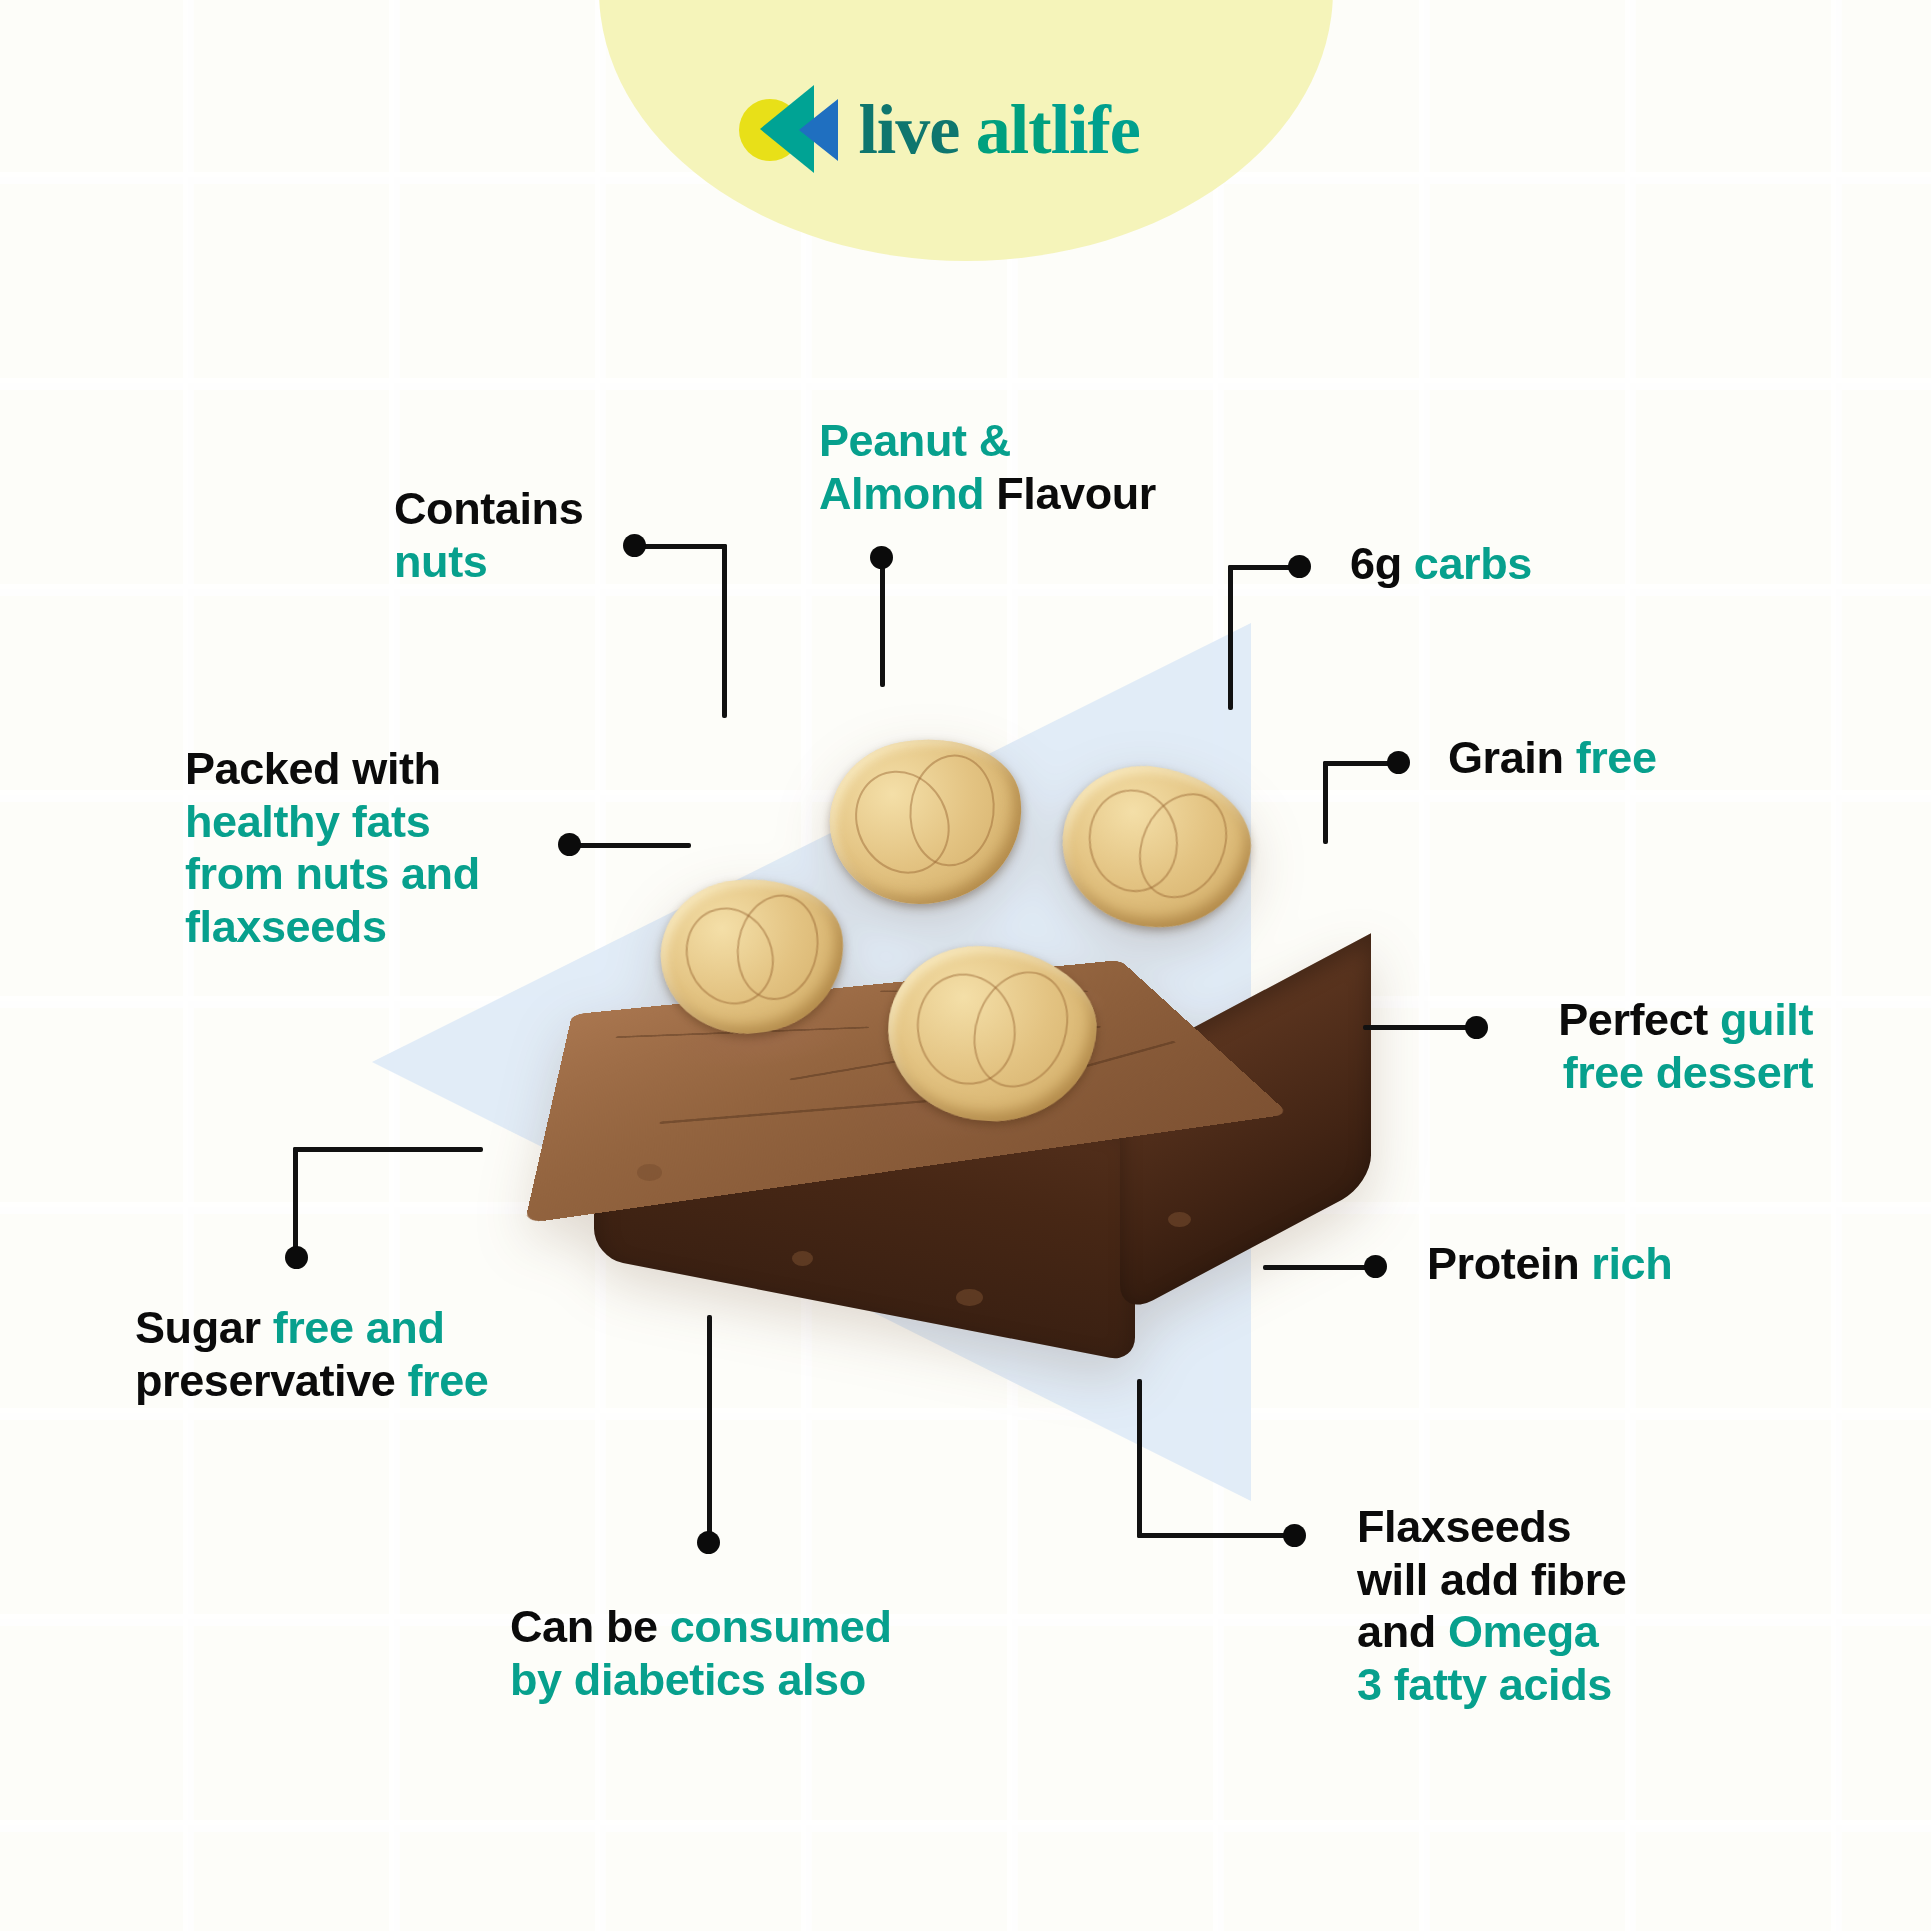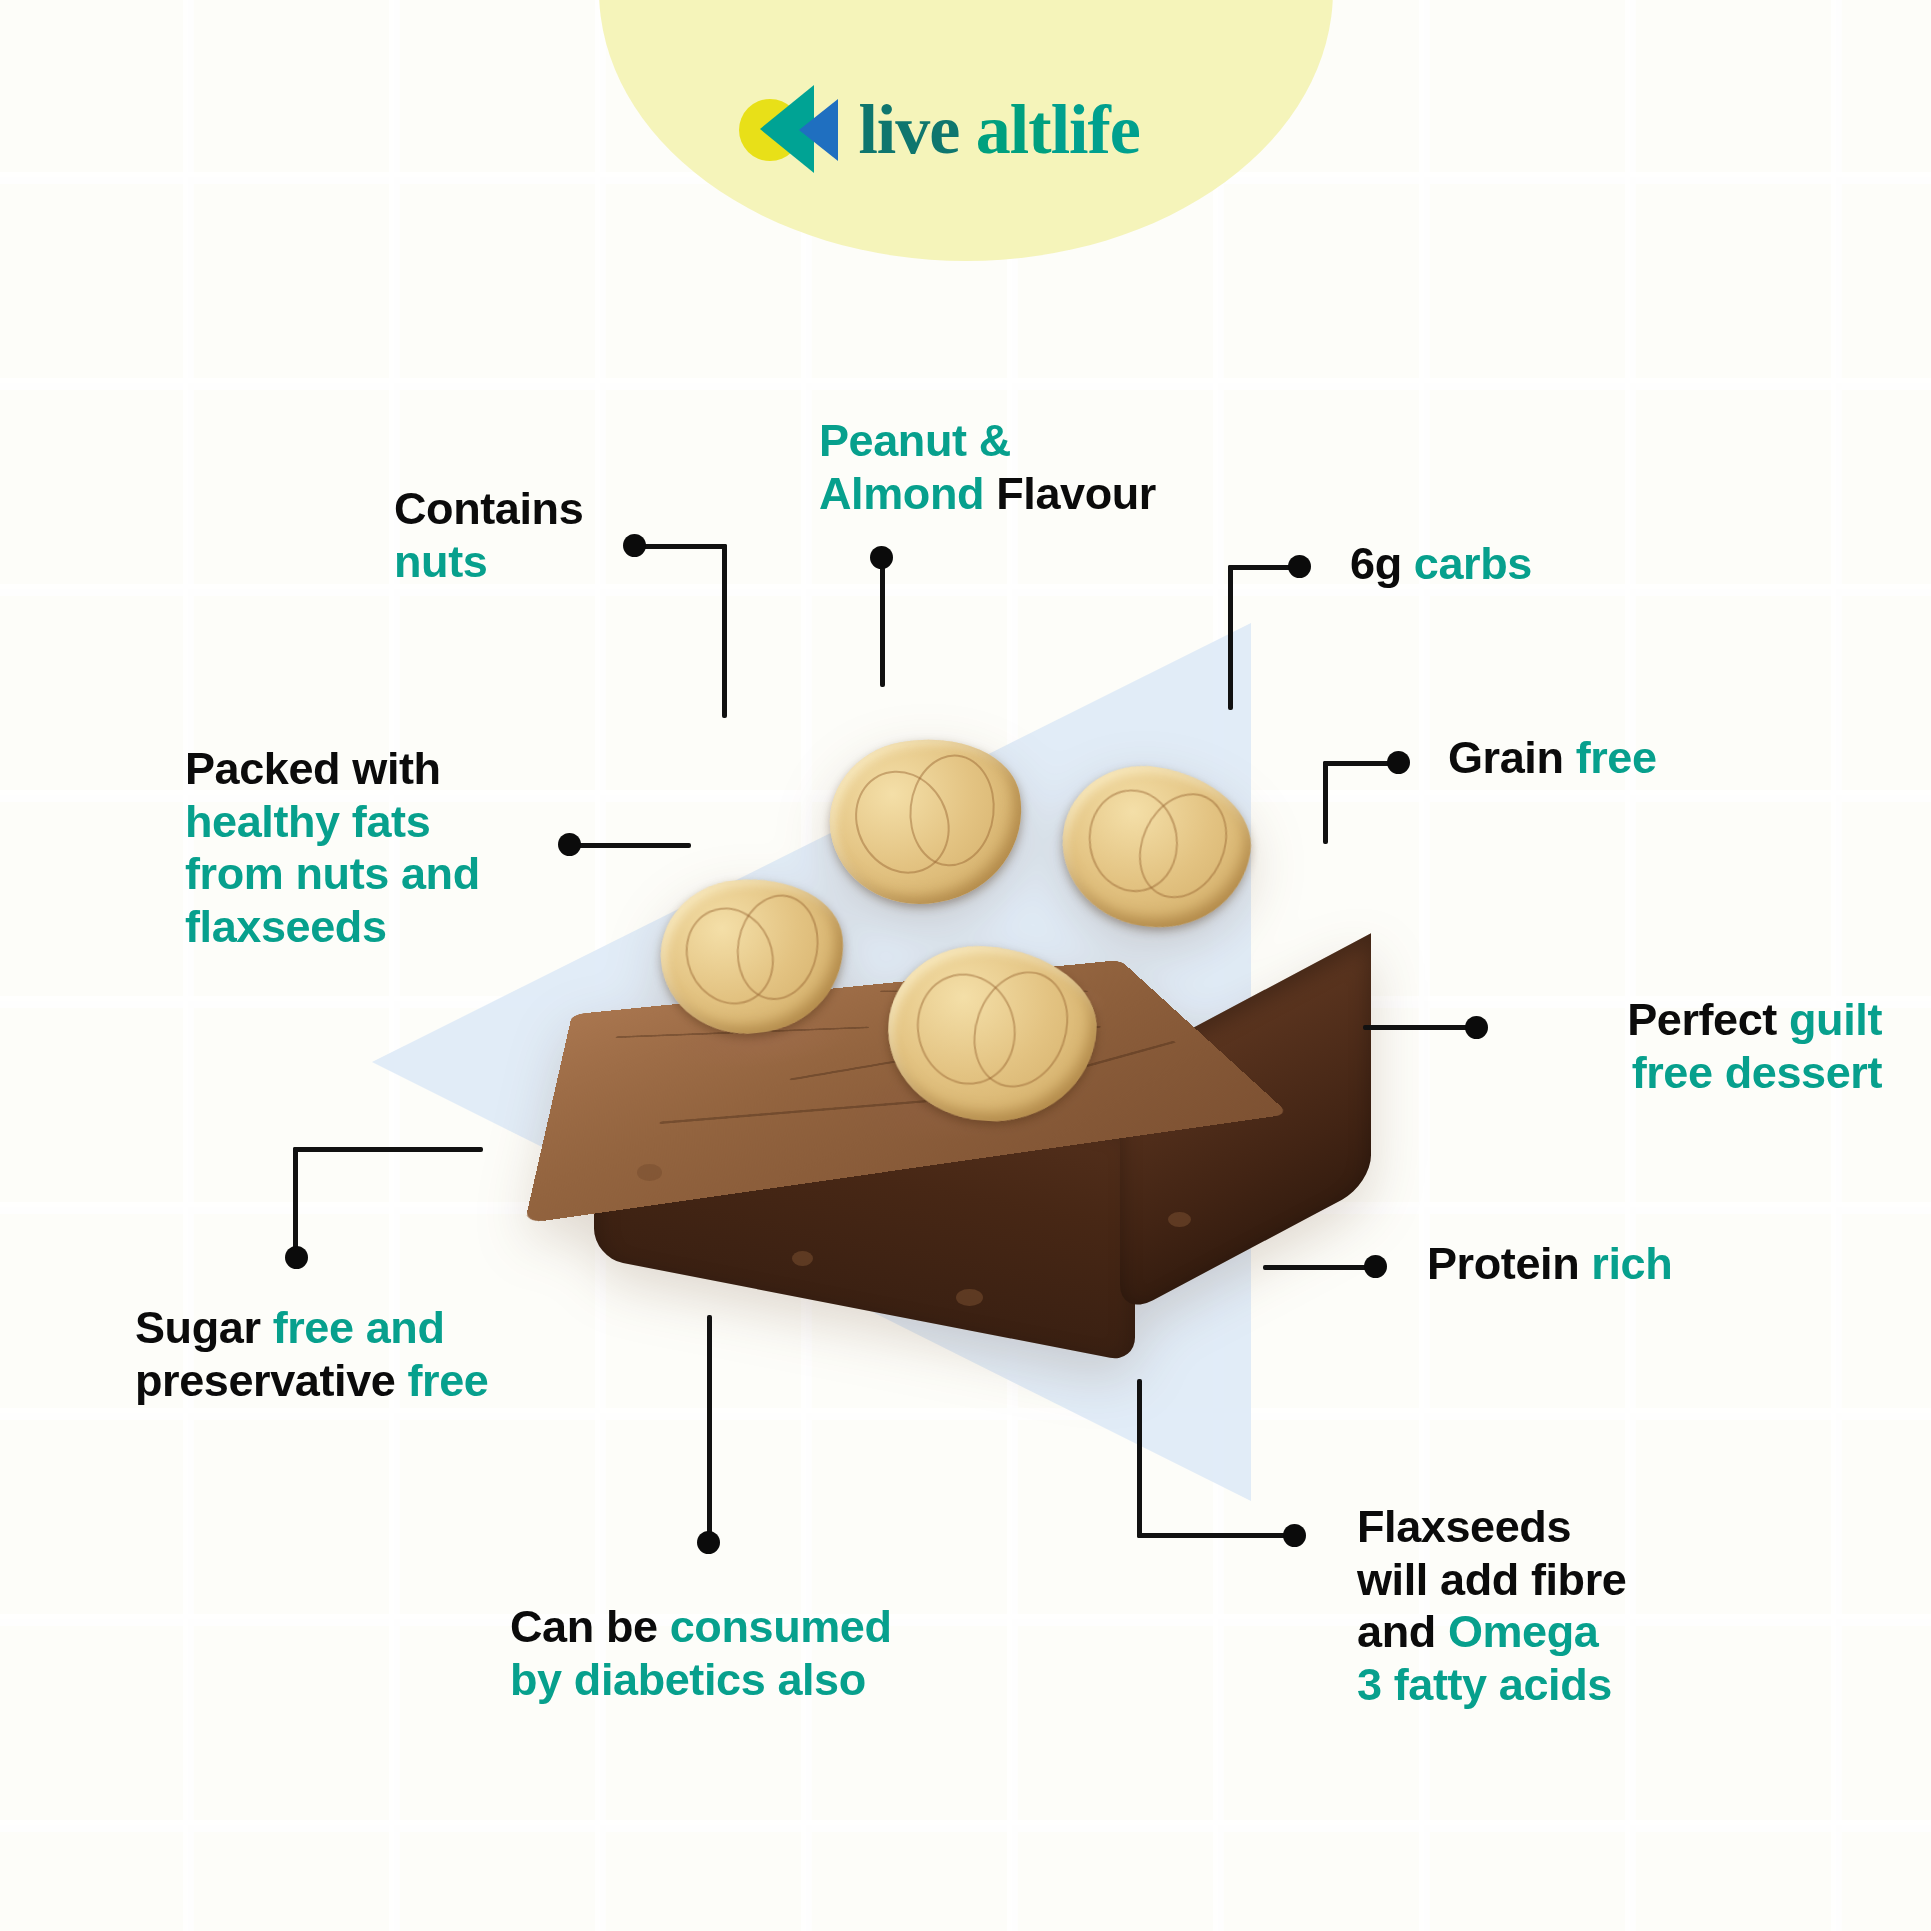--- a/index.html
+++ b/index.html
@@ -303,21 +303,21 @@
       <div><span>Grain </span><span class="t">free</span></div>
     </div>
 
   <div class="callout left-align" style="left:185px;top:743px;">
       <div><span>Packed with</span></div>
       <div><span class="t">healthy fats</span></div>
       <div><span class="t">from nuts and</span></div>
       <div><span class="t">flaxseeds</span></div>
     </div>
 
-  <div class="callout right-align" style="left:1293px;top:994px;width:589px;">
+  <div class="callout right-align" style="left:1224px;top:994px;width:589px;">
       <div><span>Perfect </span><span class="t">guilt</span></div>
       <div><span class="t">free dessert</span></div>
     </div>
 
   <div class="callout left-align" style="left:1427px;top:1238px;">
       <div><span>Protein </span><span class="t">rich</span></div>
     </div>
 
   <div class="callout left-align" style="left:510px;top:1601px;">
       <div><span>Can be </span><span class="t">consumed</span></div>

